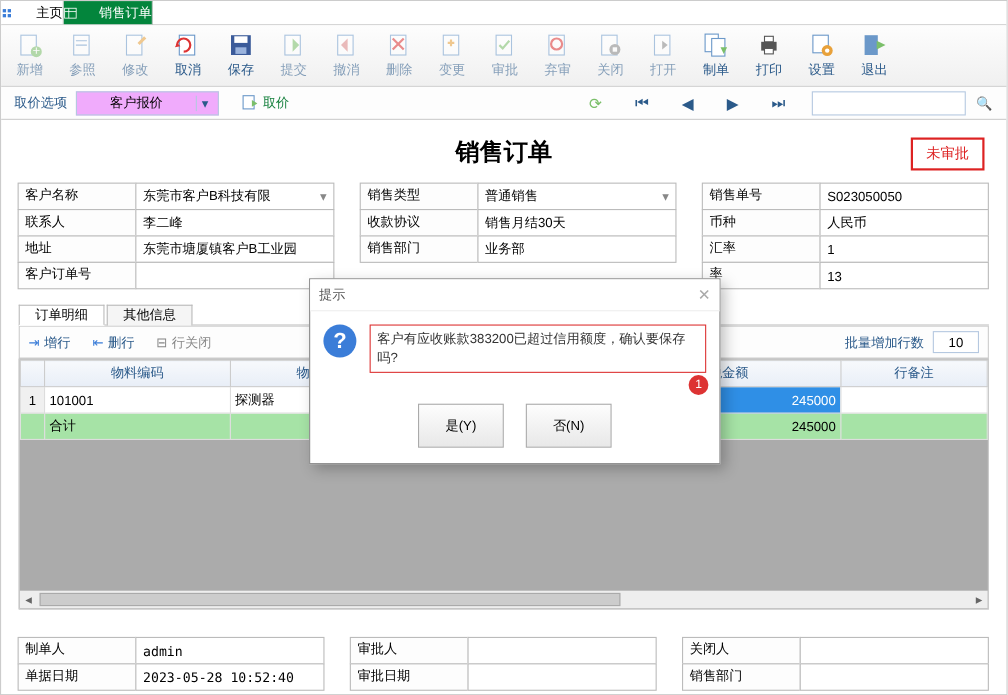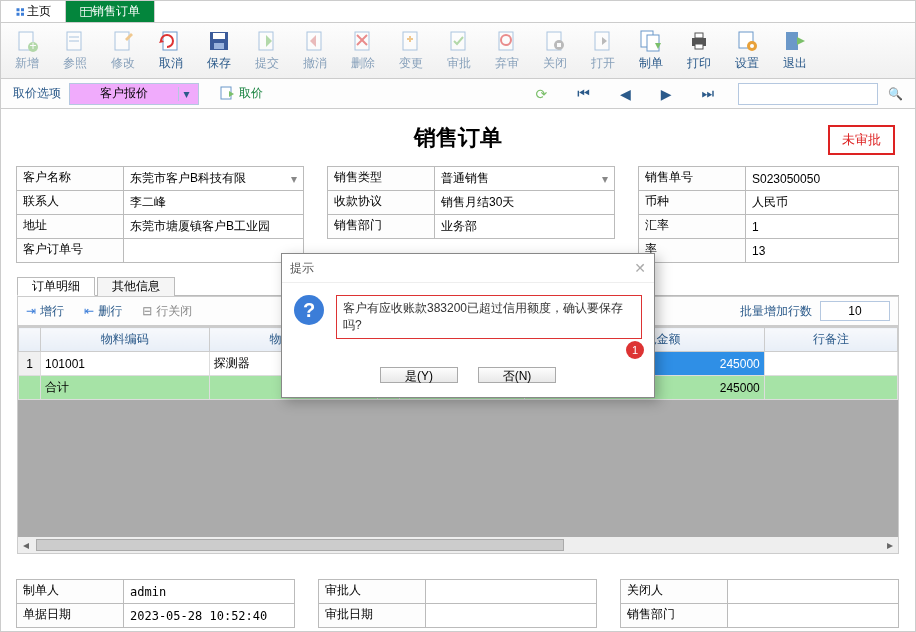--- a/index.html
+++ b/index.html
@@ -1,18 +1,18 @@
 <!DOCTYPE html>
 <html><head>
 <meta charset="utf-8">
 <style>
 *{box-sizing:border-box;margin:0;padding:0;font-family:"Microsoft YaHei",SimSun,sans-serif;font-size:12px}
 body{background:#fff;width:916px;height:632px;border:1px solid #ccc;overflow:hidden;position:relative}
 .tabbar{display:flex;background:#fff;height:22px;border-bottom:1px solid #ccc}
-.tab{display:flex;align-items:center;padding:0 14px;gap:0;border-right:1px solid #ccc;cursor:pointer}
+.tab{display:flex;align-items:center;padding:0 0;gap:20px;border-right:1px solid #ccc;cursor:pointer}
 .tab svg{width:12px;height:12px}
 .tab.active{background:#03853c;color:#fff}
 .toolbar{display:flex;background:linear-gradient(#fdfdfd,#f0f0f0);height:56px;border-bottom:1px solid #ccc;padding:2px}
 .tbtn{display:flex;flex-direction:column;align-items:center;justify-content:center;width:48px;gap:2px;cursor:pointer;color:#2b5a8a}
 .tbtn .ic{width:24px;height:24px;display:flex;align-items:center;justify-content:center}
 .tbtn.dim{opacity:.55}
 .optbar{display:flex;align-items:center;height:30px;background:#fdfdfd;border-bottom:1px solid #ccc;padding:0 12px;gap:4px}
 .optbar .lbl{color:#2b5a8a}
 .combo{display:flex;align-items:center;border:1px solid #b5c8e0;background:#f0abfc;height:22px;padding:0 4px;margin:0 4px}
 .combo .dd{width:16px;text-align:center;border-left:1px solid #b5c8e0;margin-left:4px;cursor:pointer;color:#2b5a8a}
@@ -31,21 +31,21 @@
 .flabel{flex:0 0 108px;border:1px solid #bbb;background:#fdfdfd;padding:2px 6px;margin:-1px 0 0 -1px}
 .fval{flex:1;border:1px solid #bbb;background:#fff;padding:2px 6px;margin:-1px 0 0 -1px;display:flex;align-items:center;justify-content:space-between}
 .fval .dd{color:#888;cursor:pointer}
 .subtabs{display:flex;margin:14px 16px 0;border-bottom:1px solid #bbb}
 .subtab{padding:0 14px;border:1px solid #bbb;border-bottom:none;margin-right:2px;margin-bottom:-1px;cursor:pointer;background:#f5f5f5}
 .subtab.active{background:#fff;border-bottom:1px solid #fff}
 .linebar{display:flex;align-items:center;height:30px;border:1px solid #ccc;margin:0 16px;padding:0 8px;background:#fdfdfd;gap:20px}
 .linebar .lk{color:#2b5a8a;cursor:pointer;display:flex;align-items:center;gap:4px}
 .linebar .dim{color:#888}
 .linebar .rgt{margin-left:auto;display:flex;align-items:center;gap:8px}
-.linebar input{width:70px;height:20px;text-align:center;border:1px solid #b5c8e0}
+.linebar input{width:42px;height:20px;text-align:center;border:1px solid #b5c8e0}
 .gridwrap{margin:0 16px;border:1px solid #ccc;height:228px;background:#ababab;overflow:hidden;position:relative}
 .grid{width:100%;border-collapse:collapse;background:#fff}
 .grid th{background:linear-gradient(#f7f9fc,#e8eef7);color:#2b5a8a;font-weight:normal;border:1px solid #ccc;padding:3px 4px;height:22px}
 .grid td{border:1px solid #ddd;padding:3px 4px;height:22px;background:#fff}
 .grid tr.sum td{background:#a6e3a6}
 .grid td.sel{background:#2f8fe6;color:#fff;text-align:right}
 .grid td.num{text-align:right}
 .grid td.idx{background:#f0f0f0;text-align:center;width:22px}
 .grid th.idx{width:22px}
 .lock{font-size:10px;color:#888}
@@ -55,21 +55,21 @@
 .footzone{display:flex;gap:24px;padding:0 16px;margin-top:26px}
 .modal-ov{position:absolute;left:0;top:0;right:0;bottom:0}
 .modal{position:absolute;left:280px;top:252px;width:374px;background:#fff;border:1px solid #888;box-shadow:4px 4px 12px rgba(0,0,0,.25)}
 .modal .mhdr{height:26px;background:#fff;display:flex;align-items:center;padding:14px 8px;color:#555;border-bottom:1px solid #eee}
 .modal .mhdr .x{margin-left:auto;cursor:pointer;color:#aaa;font-size:14px}
 .modal .mbody{display:flex;padding:12px;gap:12px;align-items:flex-start;position:relative}
 .qicon{width:30px;height:30px;border-radius:50%;background:#3b7dd8;color:#fff;display:flex;align-items:center;justify-content:center;font-size:20px;font-weight:bold;flex:0 0 30px}
 .msgbox{border:1px solid #d33;padding:4px 6px;flex:1;color:#333}
 .badge{position:absolute;right:10px;bottom:-8px;width:18px;height:18px;border-radius:50%;background:#d33;color:#fff;display:flex;align-items:center;justify-content:center;font-size:11px}
 .modal .mbtns{display:flex;justify-content:center;gap:20px;padding:16px 0 14px}
-.modal button{min-width:78px;height:16px;background:linear-gradient(#fdfdfd,#e8e8e8);border:1px solid #aaa;cursor:pointer}
+.modal button{min-width:78px;height:40px;background:linear-gradient(#fdfdfd,#e8e8e8);border:1px solid #aaa;cursor:pointer}
 </style>
 </head>
 <body>
 
 <div class="tabbar">
   <div class="tab">
     <svg viewBox="0 0 16 16">
         <rect x="2" y="3" width="4" height="4" fill="#3b7dd8"></rect>
         <rect x="8" y="3" width="4" height="4" fill="#3b7dd8"></rect>
         <rect x="2" y="9" width="4" height="4" fill="#3b7dd8"></rect>

